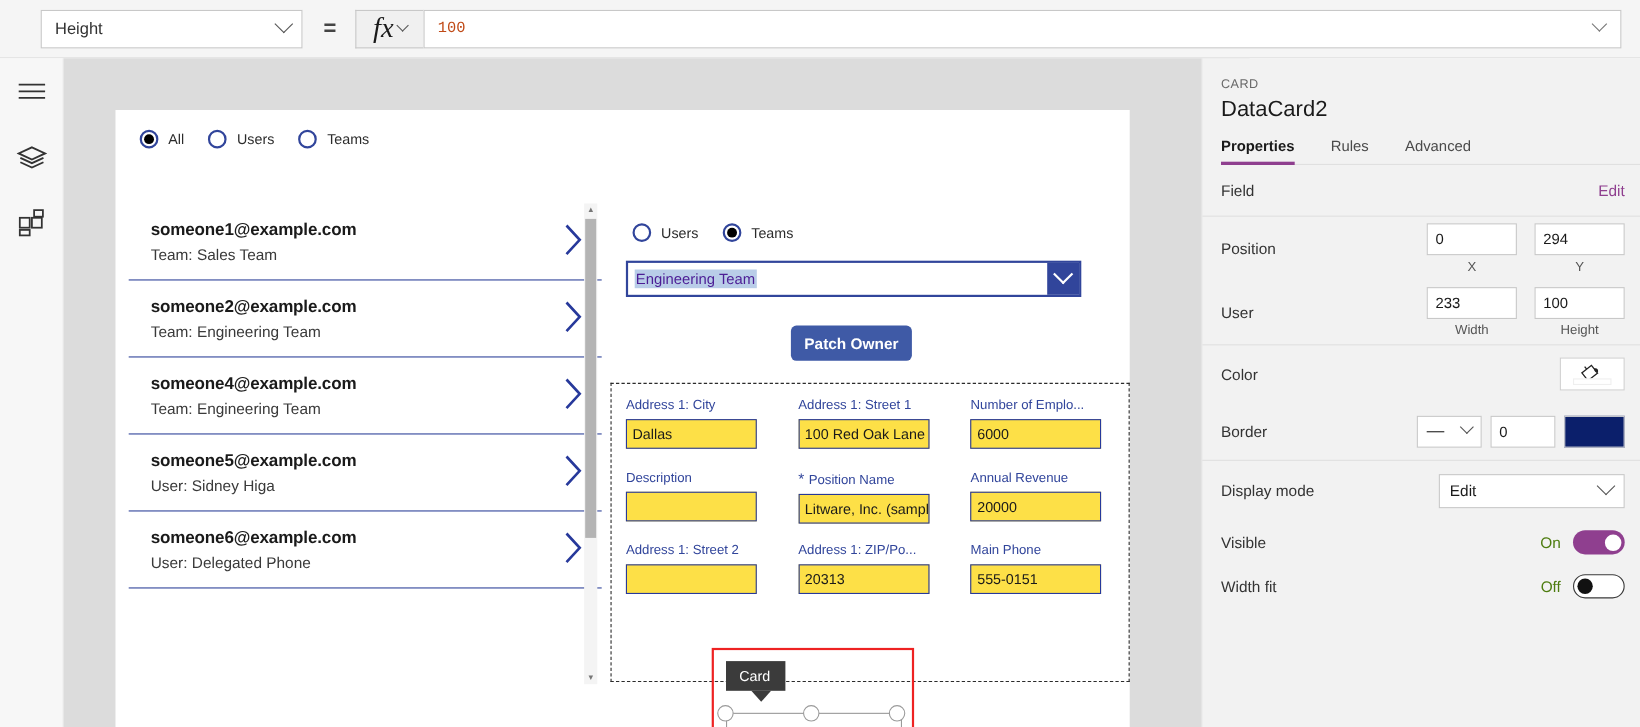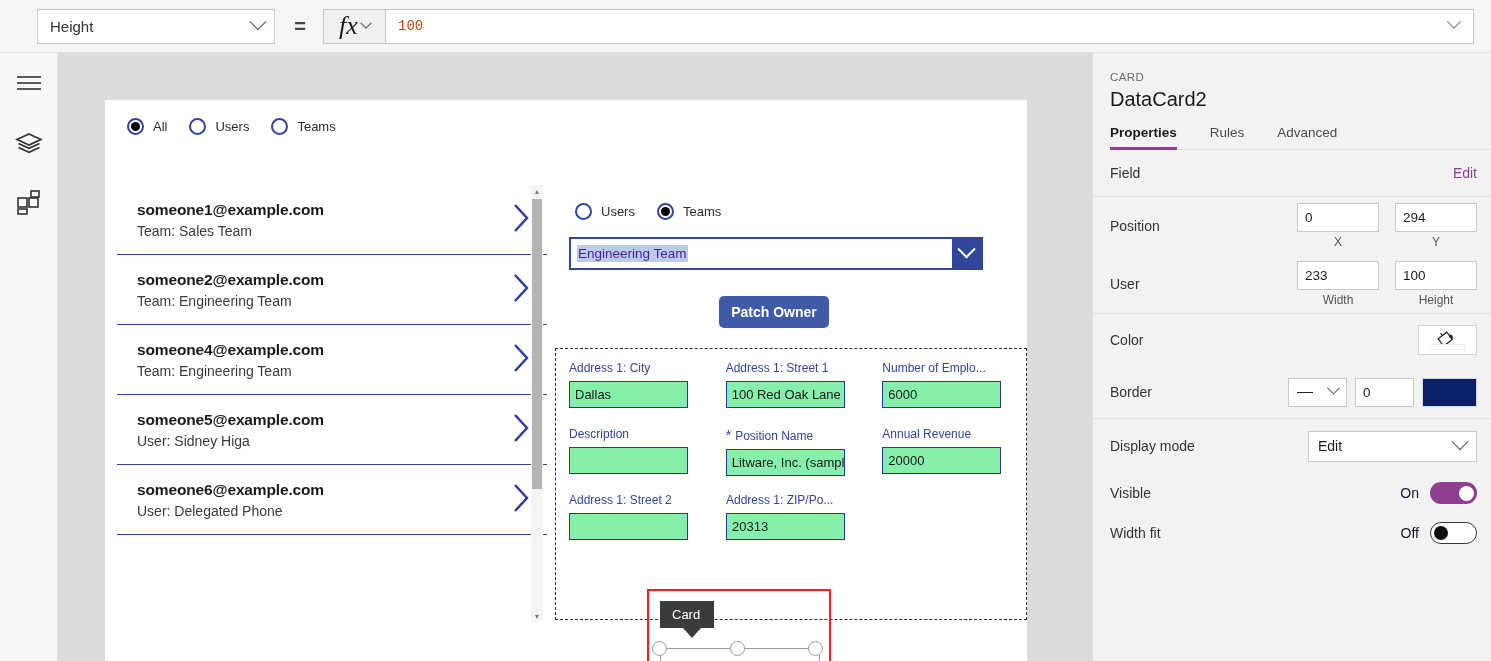--- a/index.html
+++ b/index.html
@@ -276,21 +276,21 @@
   }
   .card-label .req-star {
     color: #31459b;
     margin-right: 4px;
     font-size: 14px;
   }
   .card-input {
     margin-top: 6px;
     width: 119px; height: 27px;
     border: 1.6px solid #27399b;
-    background: #86efac;
+    background: #fde047;
     box-sizing: border-box;
     display: flex; align-items: center;
     padding-left: 5px;
     font-size: 13px;
     color: #1a1a1a;
     overflow: hidden;
     white-space: nowrap;
     cursor: text;
   }
 
@@ -474,21 +474,21 @@
     width: 169px; height: 31px;
     background: #ffffff;
     border: 1px solid #c8c8c8;
     box-sizing: border-box;
     display: flex; align-items: center; justify-content: space-between;
     padding: 0 10px 0 9px;
     font-size: 14px; color: #1a1a1a;
     cursor: pointer;
   }
   .toggle-group { display: flex; align-items: center; gap: 11px; }
-  .toggle-state { font-size: 14px; color: #0f172a; }
+  .toggle-state { font-size: 14px; color: #4d7c0f; }
   .toggle {
     width: 47px; height: 22px;
     border-radius: 11px;
     display: flex; align-items: center;
     box-sizing: border-box;
     cursor: pointer;
   }
   .toggle.on { background: #8f3f8f; justify-content: flex-end; padding-right: 3px; }
   .toggle.off { background: #ffffff; border: 1px solid #3a3a3a; justify-content: flex-start; padding-left: 3px; }
   .toggle.on .knob { width: 15px; height: 15px; border-radius: 50%; background: #ffffff; }
@@ -674,20 +674,24 @@
         </div>
       </div>
       <div class="form-row">
         <div class="form-card">
           <div class="card-label">Address 1: Street 2</div>
           <div class="card-input"></div>
         </div>
         <div class="form-card">
           <div class="card-label">Address 1: ZIP/Po...</div>
           <div class="card-input">20313</div>
+        </div>
+        <div class="form-card">
+          <div class="card-label">Main Phone</div>
+          <div class="card-input">555-0151</div>
         </div>
       </div>
     </div>
 
     <div id="selected-card" style="border-color: rgb(238, 34, 34);">
       <div id="card-tooltip">Card</div>
       <div id="inner-selection">
         
       </div>
       <span class="handle" style="left:3px;  top:50px;"></span>

